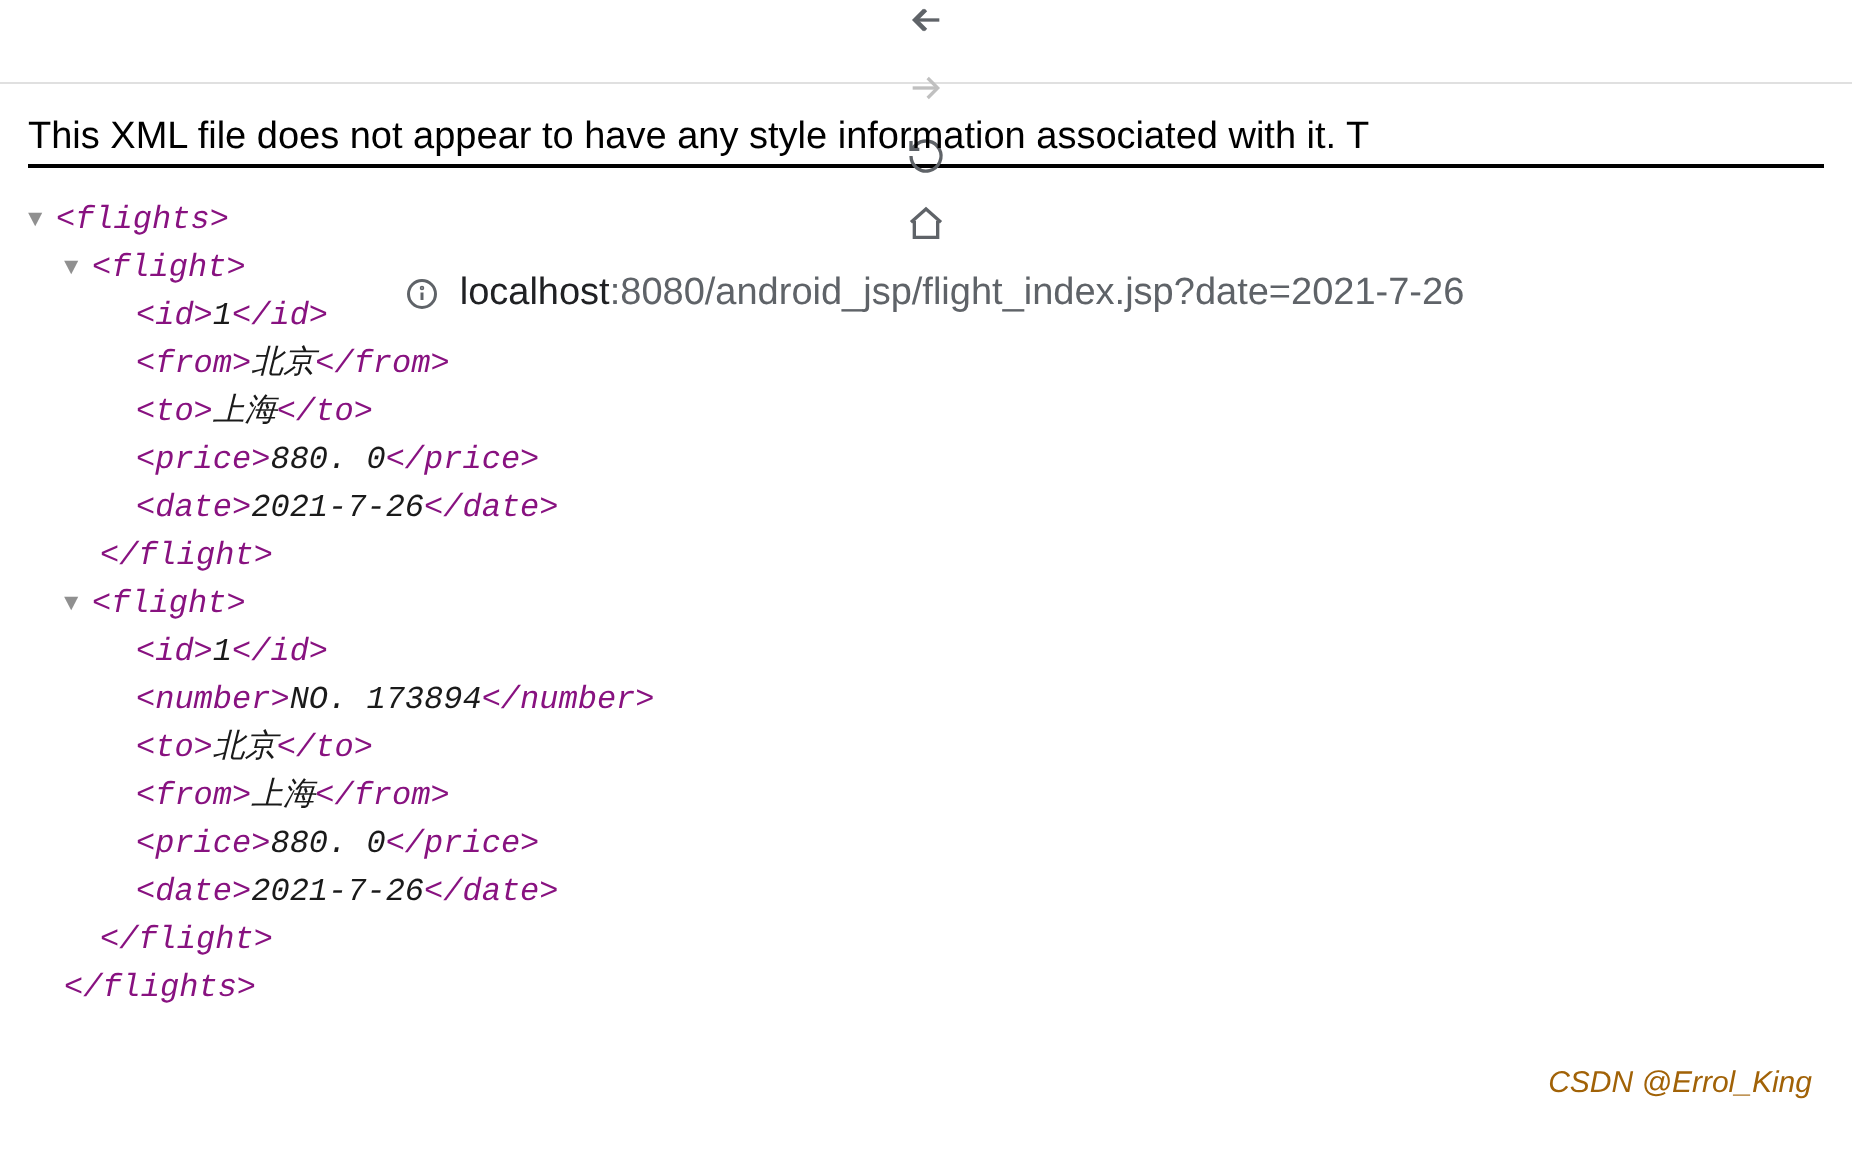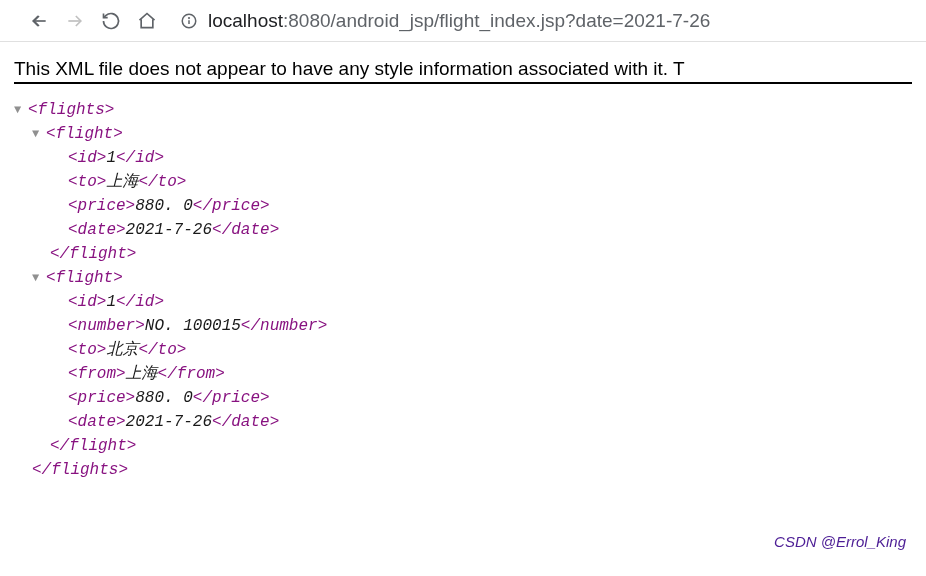--- a/index.html
+++ b/index.html
@@ -11,20 +11,21 @@
       overflow: hidden;
       position: relative;
     }
     .toolbar {
       height: 42px;
       display: flex;
       align-items: center;
       padding: 0 28px;
       gap: 14px;
       border-bottom: 1px solid #e0e0e0;
+      flex-direction: column;
     }
     .nav-btn {
       width: 22px;
       height: 22px;
       display: flex;
       align-items: center;
       justify-content: center;
       color: #5f6368;
       cursor: pointer;
     }
@@ -78,21 +79,21 @@
     .indent1 { padding-left: 18px; }
     .indent2 { padding-left: 36px; }
     .indent3 { padding-left: 54px; }
     .tag { color: #881280; }
     .val { color: #1a1a1a; }
     .watermark {
       position: absolute;
       right: 20px;
       bottom: 26px;
       font-size: 15px;
-      color: #4c1d95;
+      color: #a16207;
       font-family: Arial, sans-serif;
       font-style: italic;
     }
   </style>
 </head>
 <body>
 
 <div class="toolbar">
   <div class="nav-btn">
     <svg width="20" height="20" viewBox="0 0 24 24" fill="none" stroke="currentColor" stroke-width="2">
@@ -132,28 +133,29 @@
 </div>
 
 <div class="content">
   <div class="banner">This XML file does not appear to have any style information associated with it. T</div>
 
   <div class="xml-tree">
     <div class="line"><span class="caret">▼</span><span class="tag">&lt;flights&gt;</span></div>
 
     <div class="line indent1"><span class="caret">▼</span><span class="tag">&lt;flight&gt;</span></div>
     <div class="line indent3"><span class="tag">&lt;id&gt;</span><span class="val">1</span><span class="tag">&lt;/id&gt;</span></div>
+    <div class="line indent3"><span class="tag">&lt;from&gt;</span><span class="val">北京</span><span class="tag">&lt;/from&gt;</span></div>
     <div class="line indent3"><span class="tag">&lt;to&gt;</span><span class="val">上海</span><span class="tag">&lt;/to&gt;</span></div>
     <div class="line indent3"><span class="tag">&lt;price&gt;</span><span class="val">880. 0</span><span class="tag">&lt;/price&gt;</span></div>
     <div class="line indent3"><span class="tag">&lt;date&gt;</span><span class="val">2021-7-26</span><span class="tag">&lt;/date&gt;</span></div>
     <div class="line indent2"><span class="tag">&lt;/flight&gt;</span></div>
 
     <div class="line indent1"><span class="caret">▼</span><span class="tag">&lt;flight&gt;</span></div>
     <div class="line indent3"><span class="tag">&lt;id&gt;</span><span class="val">1</span><span class="tag">&lt;/id&gt;</span></div>
-    <div class="line indent3"><span class="tag">&lt;number&gt;</span><span class="val">NO. 100015</span><span class="tag">&lt;/number&gt;</span></div>
+    <div class="line indent3"><span class="tag">&lt;number&gt;</span><span class="val">NO. 173894</span><span class="tag">&lt;/number&gt;</span></div>
     <div class="line indent3"><span class="tag">&lt;to&gt;</span><span class="val">北京</span><span class="tag">&lt;/to&gt;</span></div>
     <div class="line indent3"><span class="tag">&lt;from&gt;</span><span class="val">上海</span><span class="tag">&lt;/from&gt;</span></div>
     <div class="line indent3"><span class="tag">&lt;price&gt;</span><span class="val">880. 0</span><span class="tag">&lt;/price&gt;</span></div>
     <div class="line indent3"><span class="tag">&lt;date&gt;</span><span class="val">2021-7-26</span><span class="tag">&lt;/date&gt;</span></div>
     <div class="line indent2"><span class="tag">&lt;/flight&gt;</span></div>
 
     <div class="line indent1"><span class="tag">&lt;/flights&gt;</span></div>
   </div>
 </div>
 

